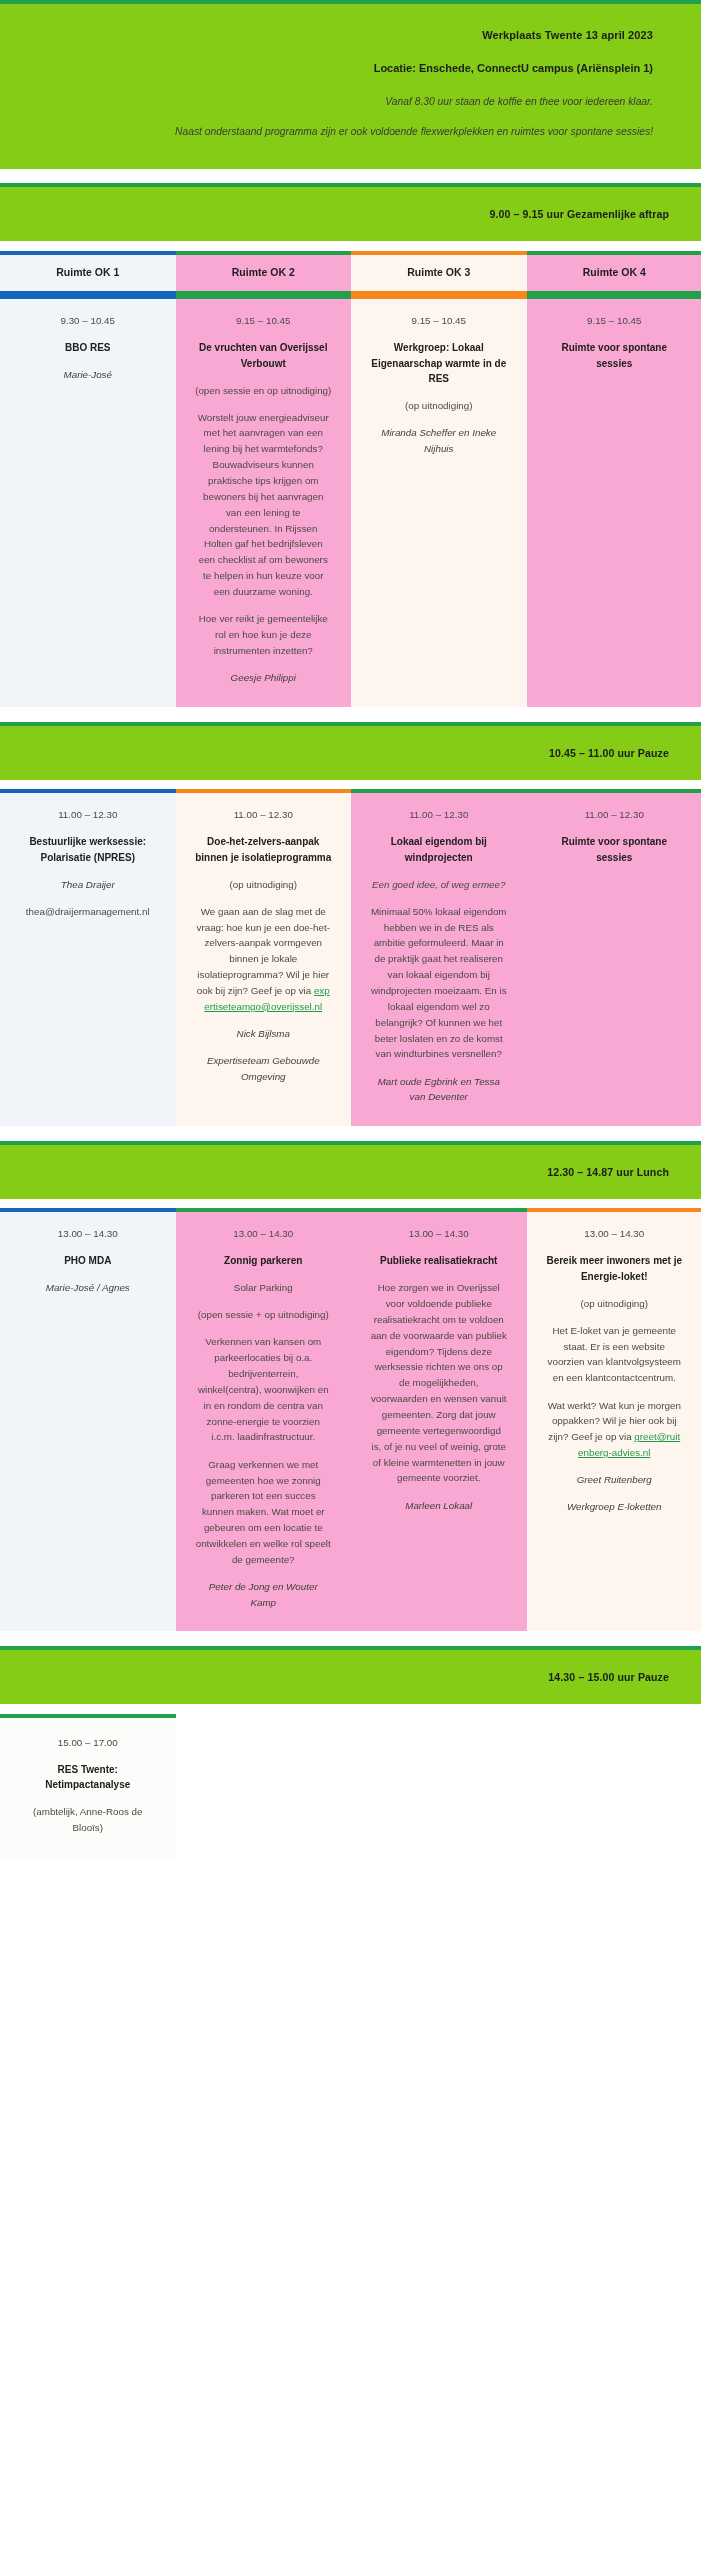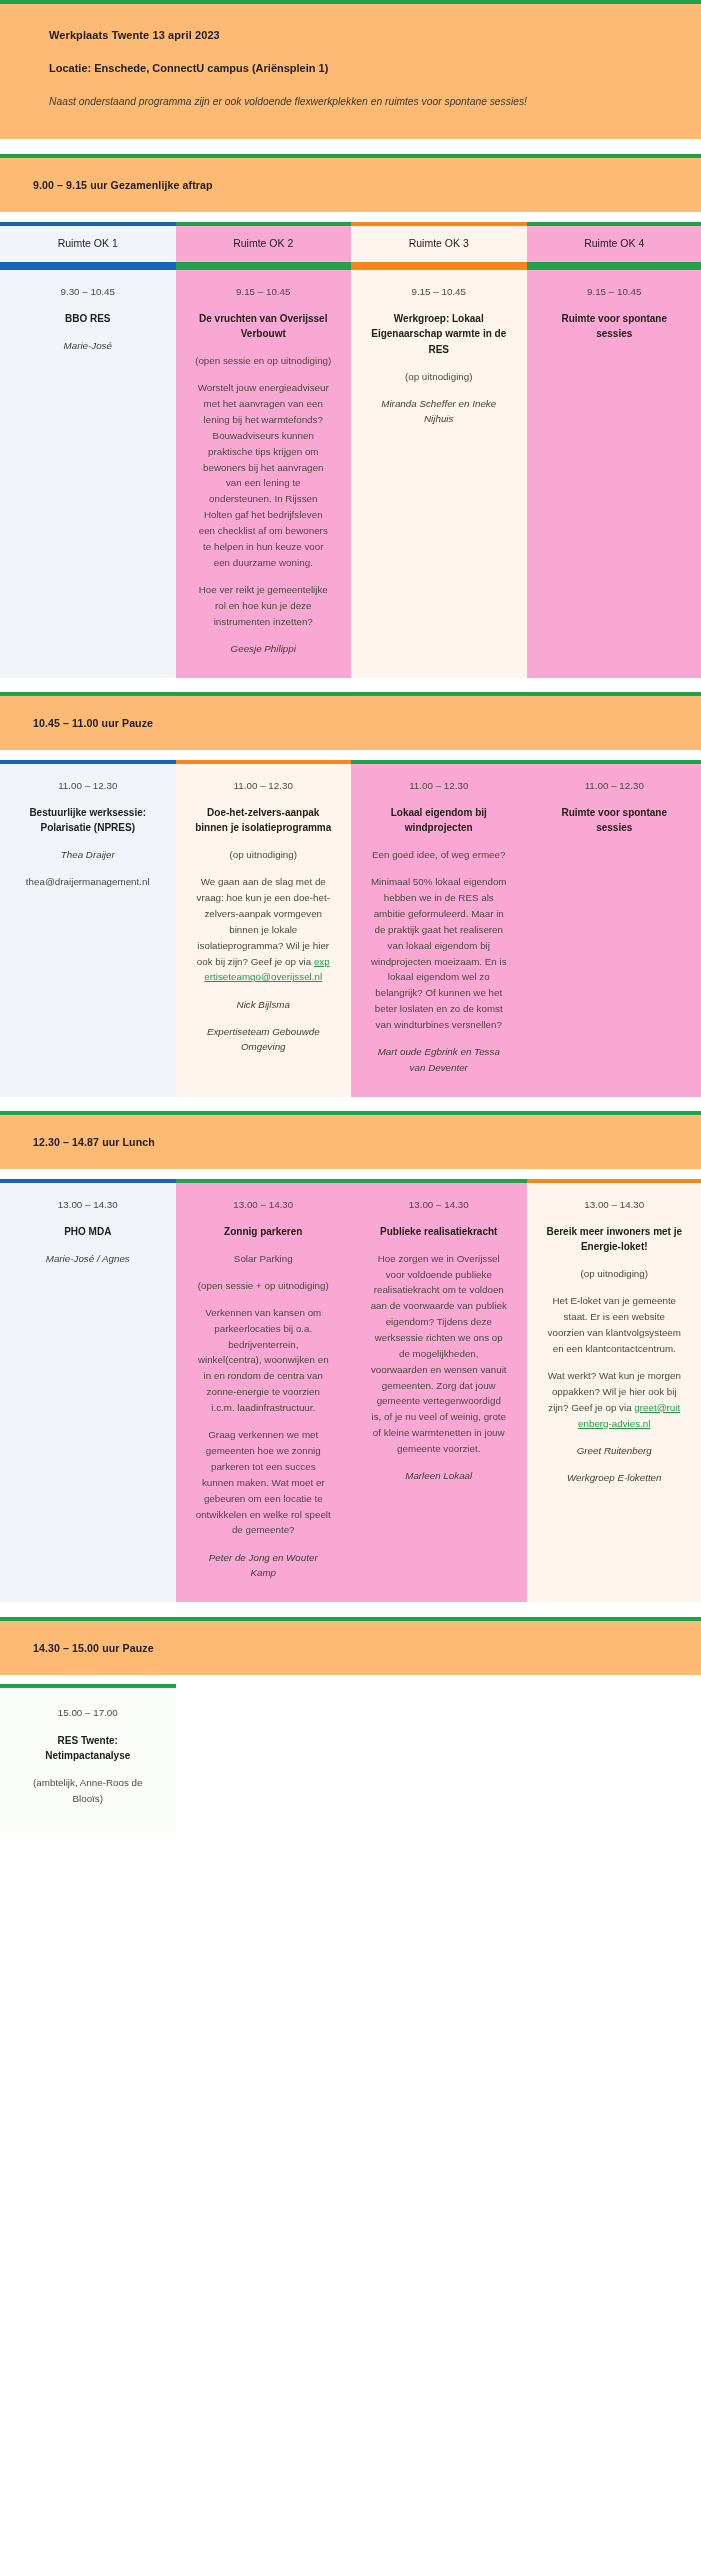--- a/index.html
+++ b/index.html
@@ -11,25 +11,25 @@
   .page {
     width: 702px;
     min-height: 2576px;
     background: #ffffff;
     position: relative;
   }
 
   
   .banner {
     position: relative;
-    background: #fdba74;
+    background: #84cc16;
     border-top: 4.1px solid #22a14b;
     width: 100%;
     padding: 21px 33px 21px 33px;
-    text-align: left;
+    text-align: right;
   }
   .banner.intro { padding: 24.5px 49px 28px 49px; }
 
   .banner p { margin: 0; }
   .intro-title {
     font-weight: bold;
     font-size: 11px;
     color: #1d1d1b;
     letter-spacing: 0.1px;
     margin-bottom: 21px !important;
@@ -76,21 +76,21 @@
   .col.acc-orange { border-top: 4.1px solid #f7861b; background: #fef6ee; }
 
   .headrow .col {
     padding: 11.4px 8.2px 13px 8.2px;
     border-bottom: 4.1px solid transparent;
   }
   .headrow .col.acc-blue   { border-bottom-color: #1565b8; }
   .headrow .col.acc-green  { border-bottom-color: #22a14b; }
   .headrow .col.acc-orange { border-bottom-color: #f7861b; }
   .room-name {
-    font-weight: normal;
+    font-weight: bold;
     font-size: 10.5px;
     color: #1d1d1b;
   }
 
   
   .time {
     font-size: 9.8px;
     color: #4a4a44;
     margin-bottom: 11.4px;
     line-height: 1.5;
@@ -101,21 +101,21 @@
     color: #20201c;
     line-height: 1.55;
     margin-bottom: 11.4px;
   }
   .note {
     font-size: 9.8px;
     color: #4a4a44;
     line-height: 1.6;
     margin-bottom: 11.4px;
   }
-  .note.ital { }
+  .note.ital { font-style: italic; }
   .person {
     font-size: 9.8px;
     font-style: italic;
     color: #3f3f39;
     line-height: 1.6;
     margin-bottom: 11.4px;
   }
   .plain {
     font-size: 9.8px;
     color: #4a4a44;
@@ -148,20 +148,21 @@
   .closing-wrap { display: flex; }
 </style>
 </head>
 <body>
 
 <div class="page">
 
   <section class="banner intro">
     <p class="intro-title">Werkplaats Twente 13 april 2023</p>
     <p class="intro-loc">Locatie: Enschede, ConnectU campus (Ariënsplein 1)</p>
+    <p class="intro-line">Vanaf 8.30 uur staan de koffie en thee voor iedereen klaar.</p>
     <p class="intro-line last">Naast onderstaand programma zijn er ook voldoende flexwerkplekken en ruimtes voor spontane sessies!</p>
   </section>
 
   <div class="gap"></div>
 
   <section class="banner">
     <p class="slot-title">9.00 – 9.15 uur Gezamenlijke aftrap</p>
   </section>
 
   <div class="gap sm"></div>

